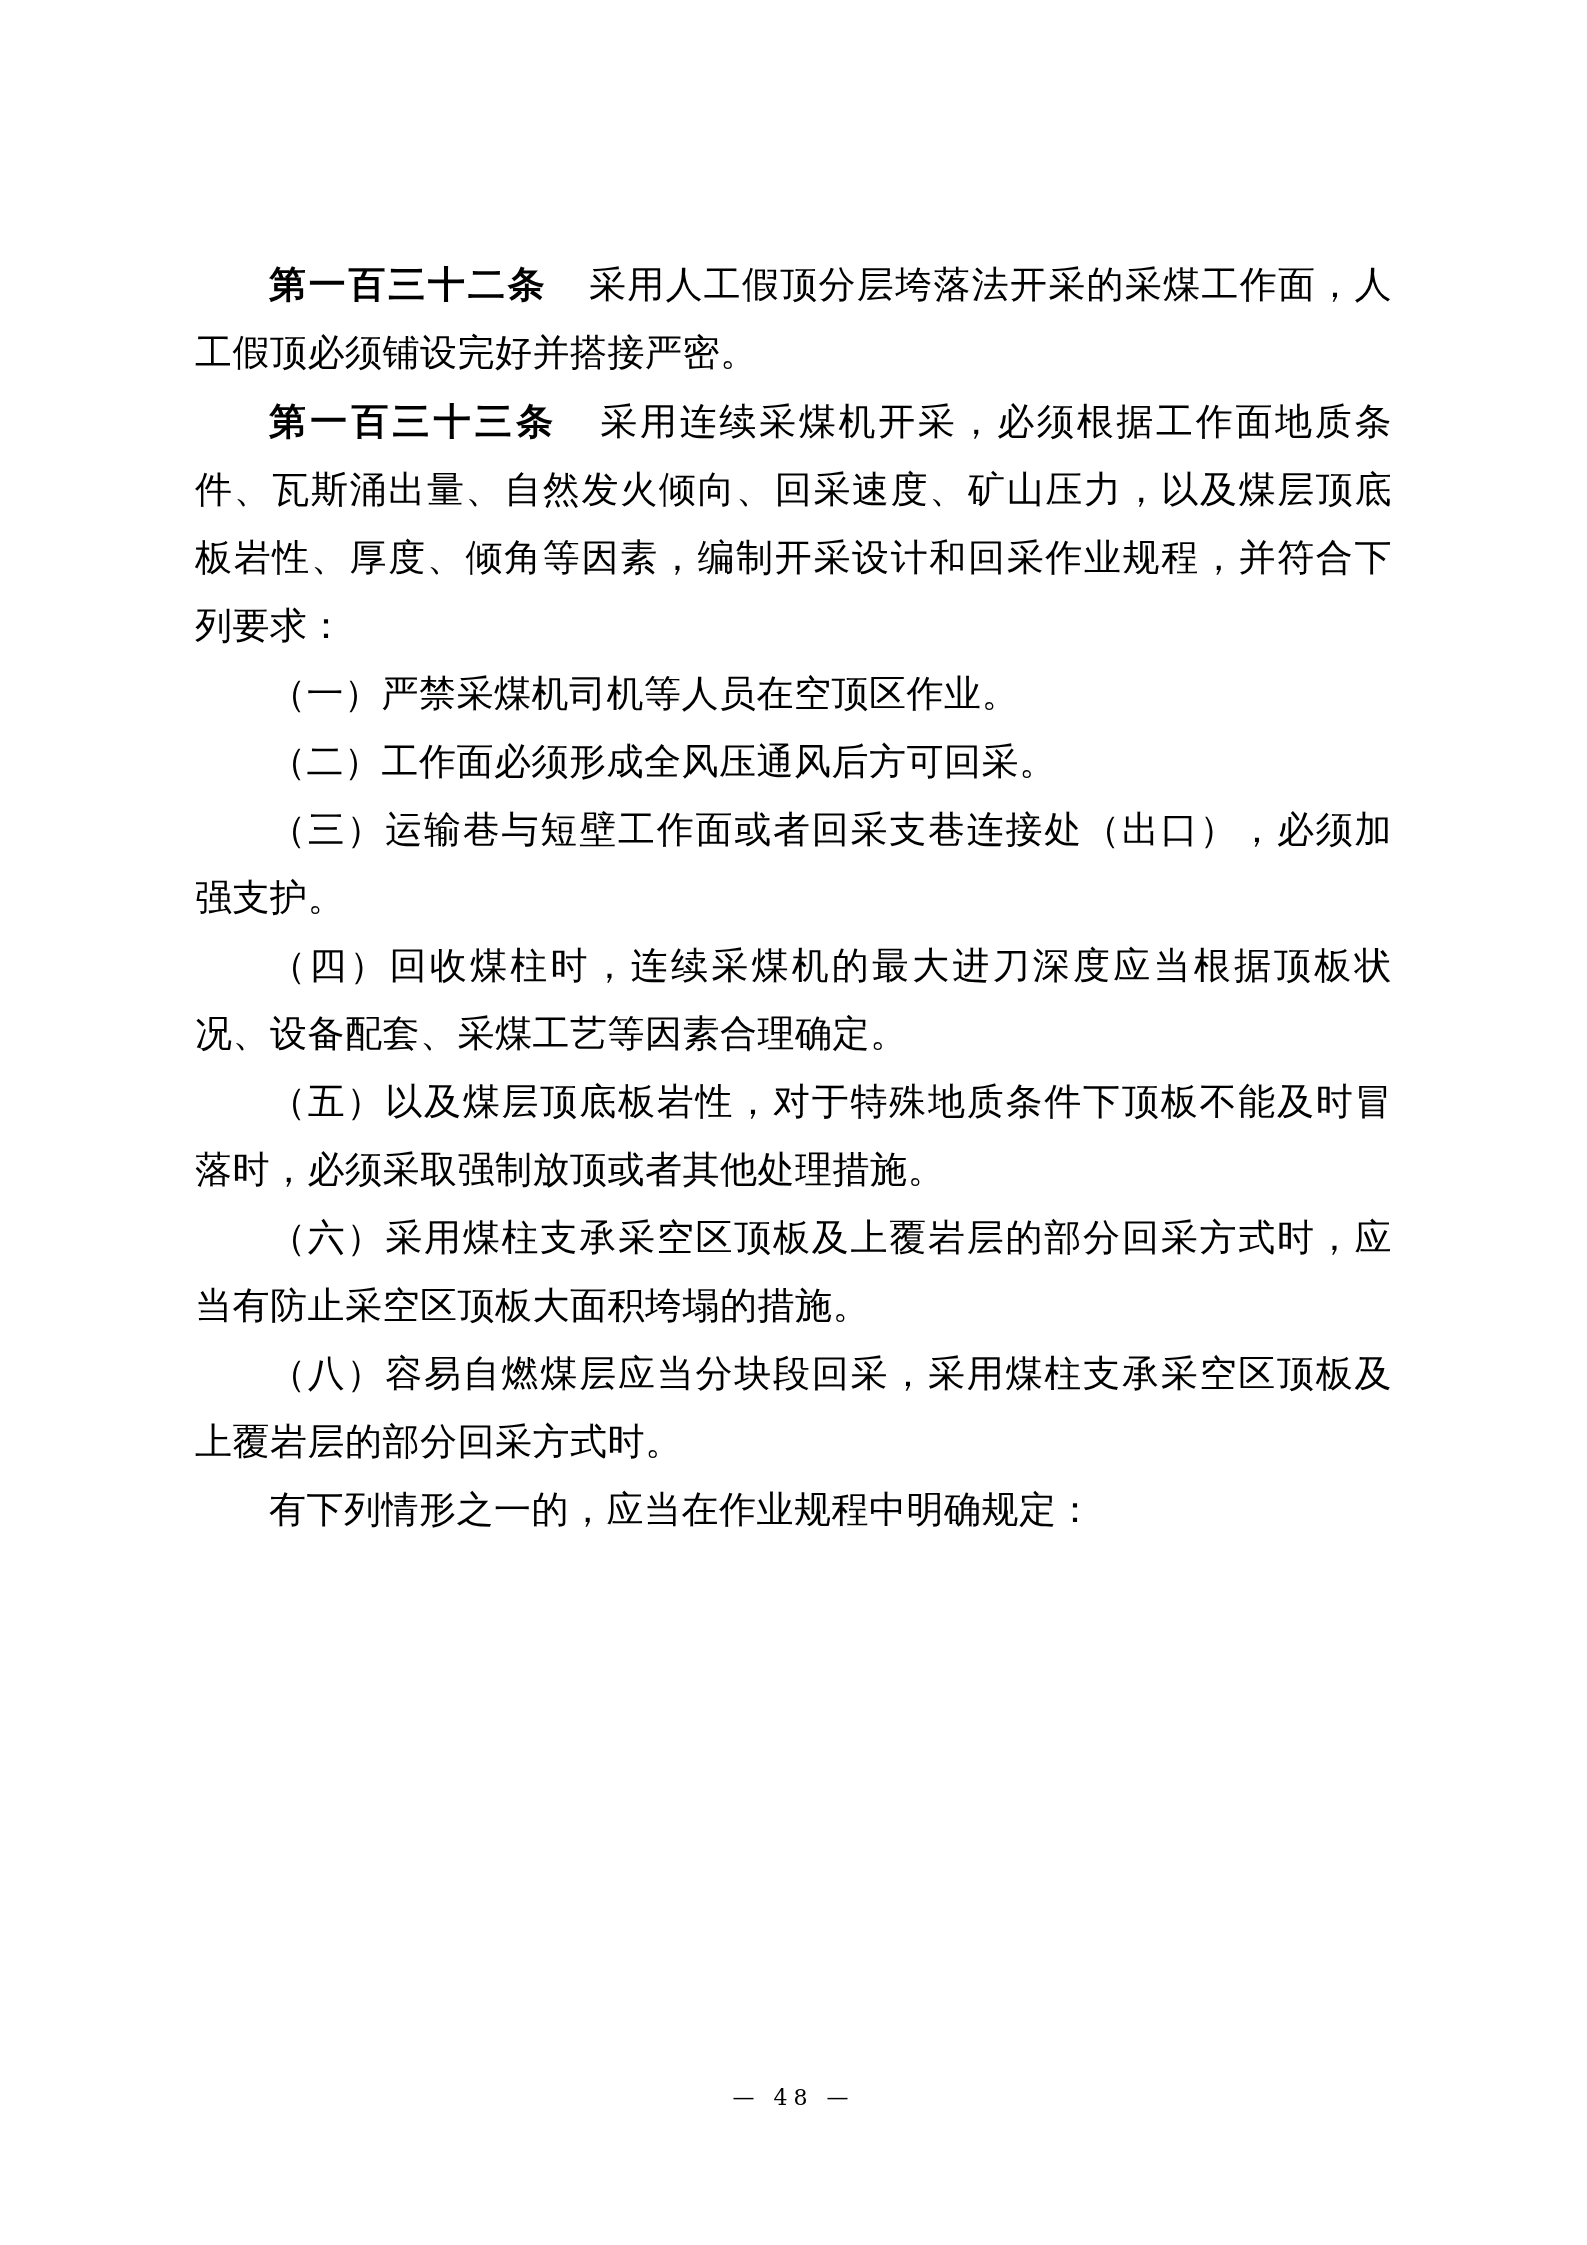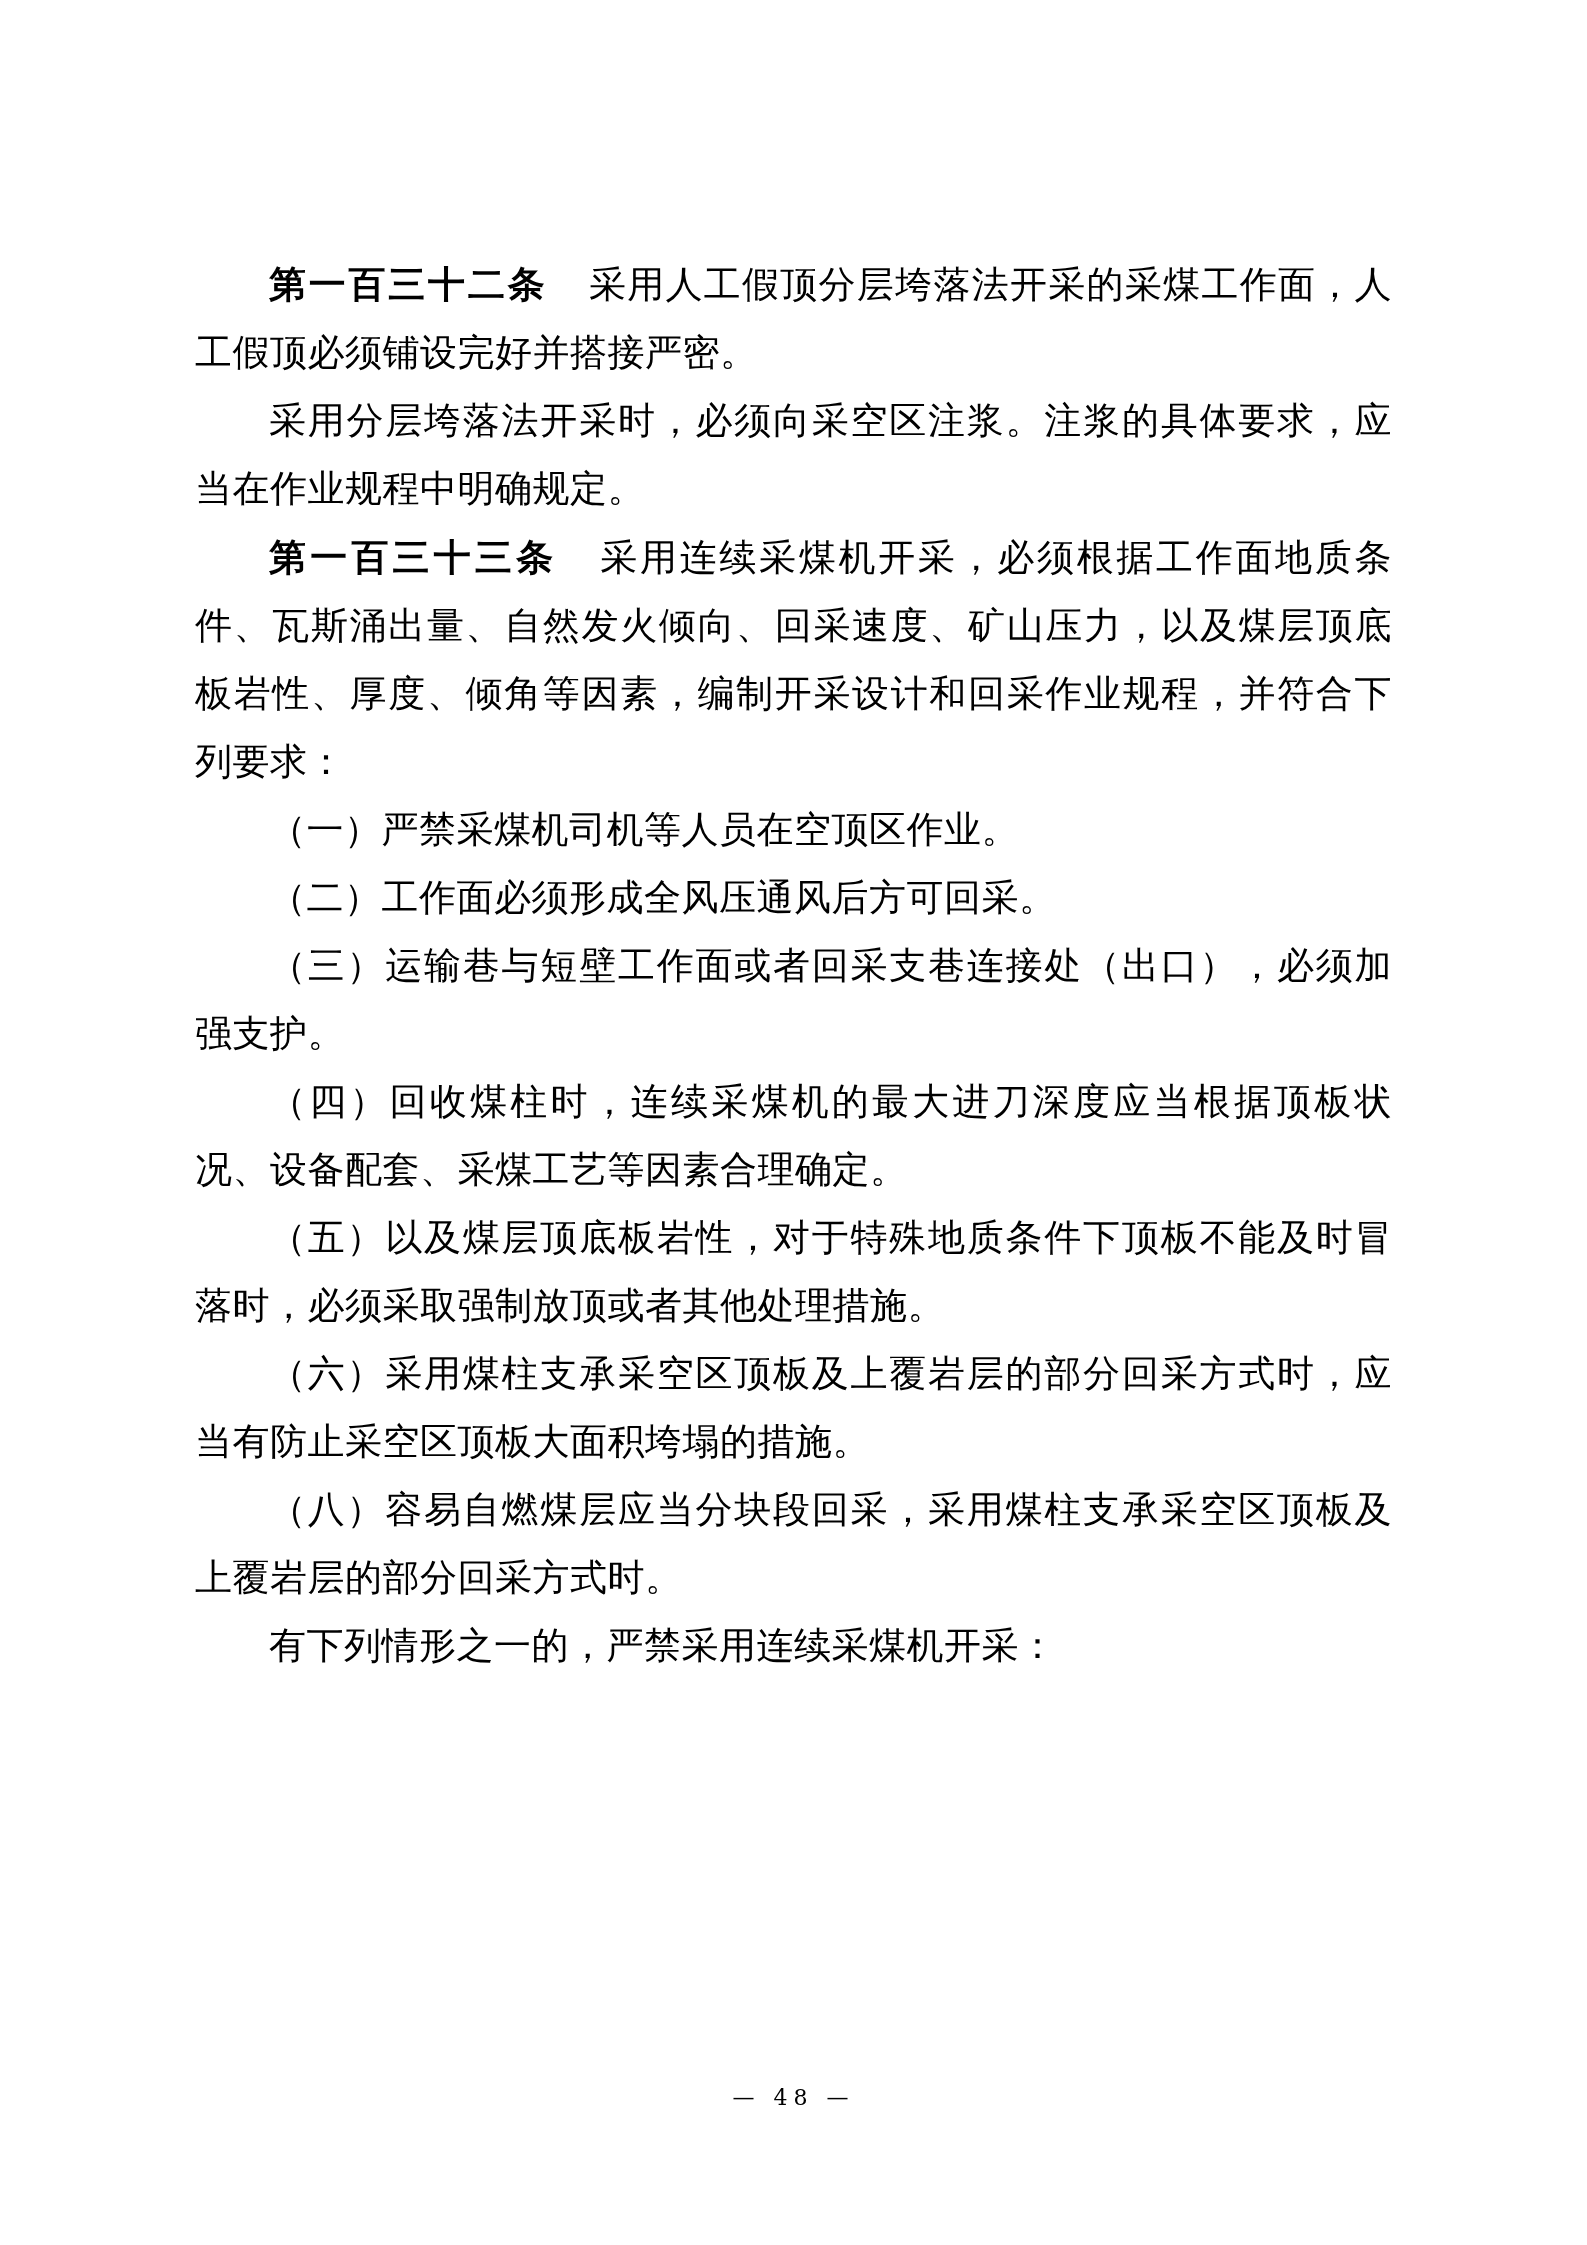--- a/index.html
+++ b/index.html
@@ -56,23 +56,20 @@
 </head>
 <body>
 
 <div class="page">
   <div class="body-text">
 
     <p>
       <span class="article-head">第一百三十二条</span><span class="gap-after-head"></span><span>采用人工假顶分层垮落法开采的采煤工作面，人工假顶必须铺设完好并搭接严密。</span>
     </p>
 
-    <p>
-      <span>采用分层垮落法开采时，必须向采空区注浆。注浆的具体要求，应当在作业规程中明确规定。</span>
-    </p>
 
     <p>
       <span class="article-head">第一百三十三条</span><span class="gap-after-head"></span><span>采用连续采煤机开采，必须根据工作面地质条件、瓦斯涌出量、自然发火倾向、回采速度、矿山压力，以及煤层顶底板岩性、厚度、倾角等因素，编制开采设计和回采作业规程，并符合下列要求：</span>
     </p>
 
     <p>
       <span>（一）严禁采煤机司机等人员在空顶区作业。</span>
     </p>
 
     <p>
@@ -94,19 +91,19 @@
     <p>
       <span>（六）采用煤柱支承采空区顶板及上覆岩层的部分回采方式时，应当有防止采空区顶板大面积垮塌的措施。</span>
     </p>
 
 
     <p>
       <span>（八）容易自燃煤层应当分块段回采，采用煤柱支承采空区顶板及上覆岩层的部分回采方式时。</span>
     </p>
 
     <p>
-      <span>有下列情形之一的，严禁采用连续采煤机开采：</span>
+      <span>有下列情形之一的，应当在作业规程中明确规定：</span>
     </p>
 
   </div>
 
   <div class="page-number">— 48 —</div>
 </div>
 
 </body></html>

